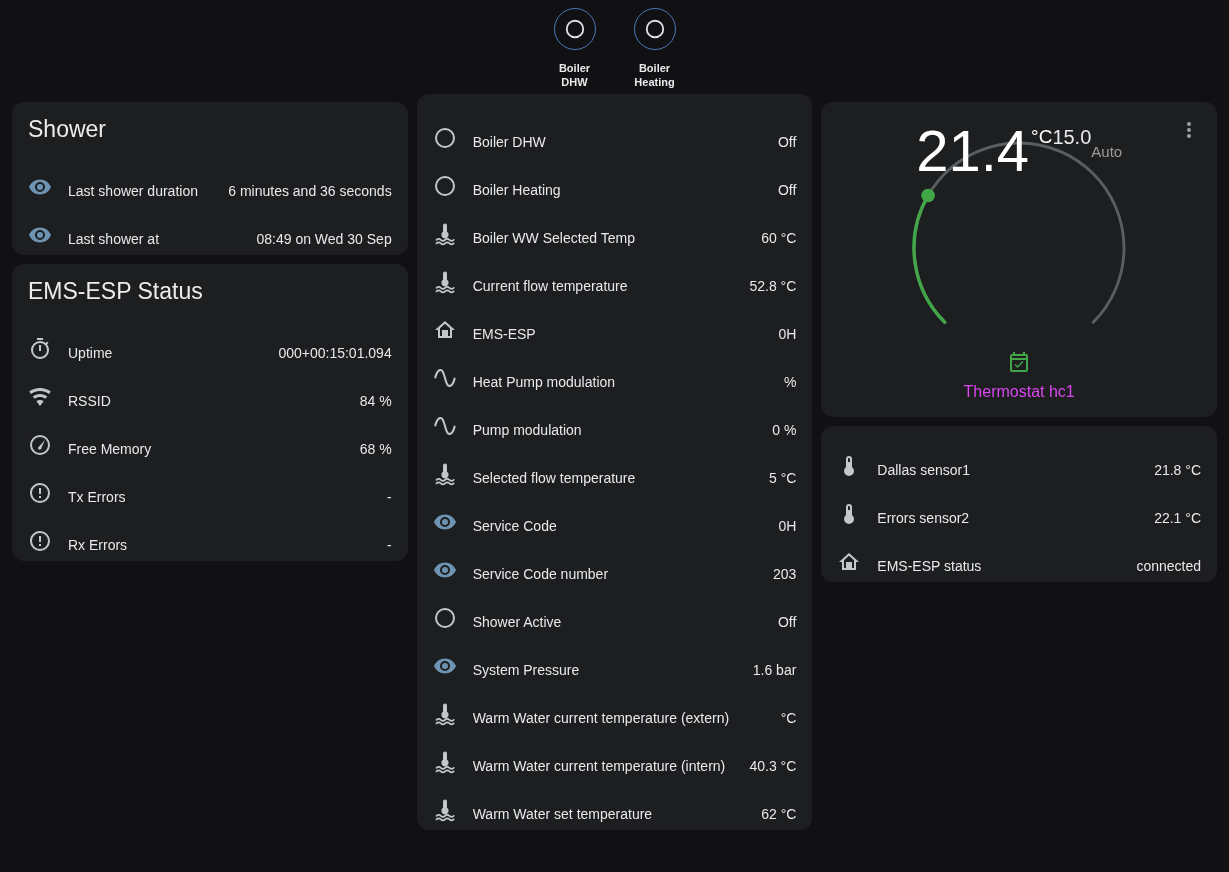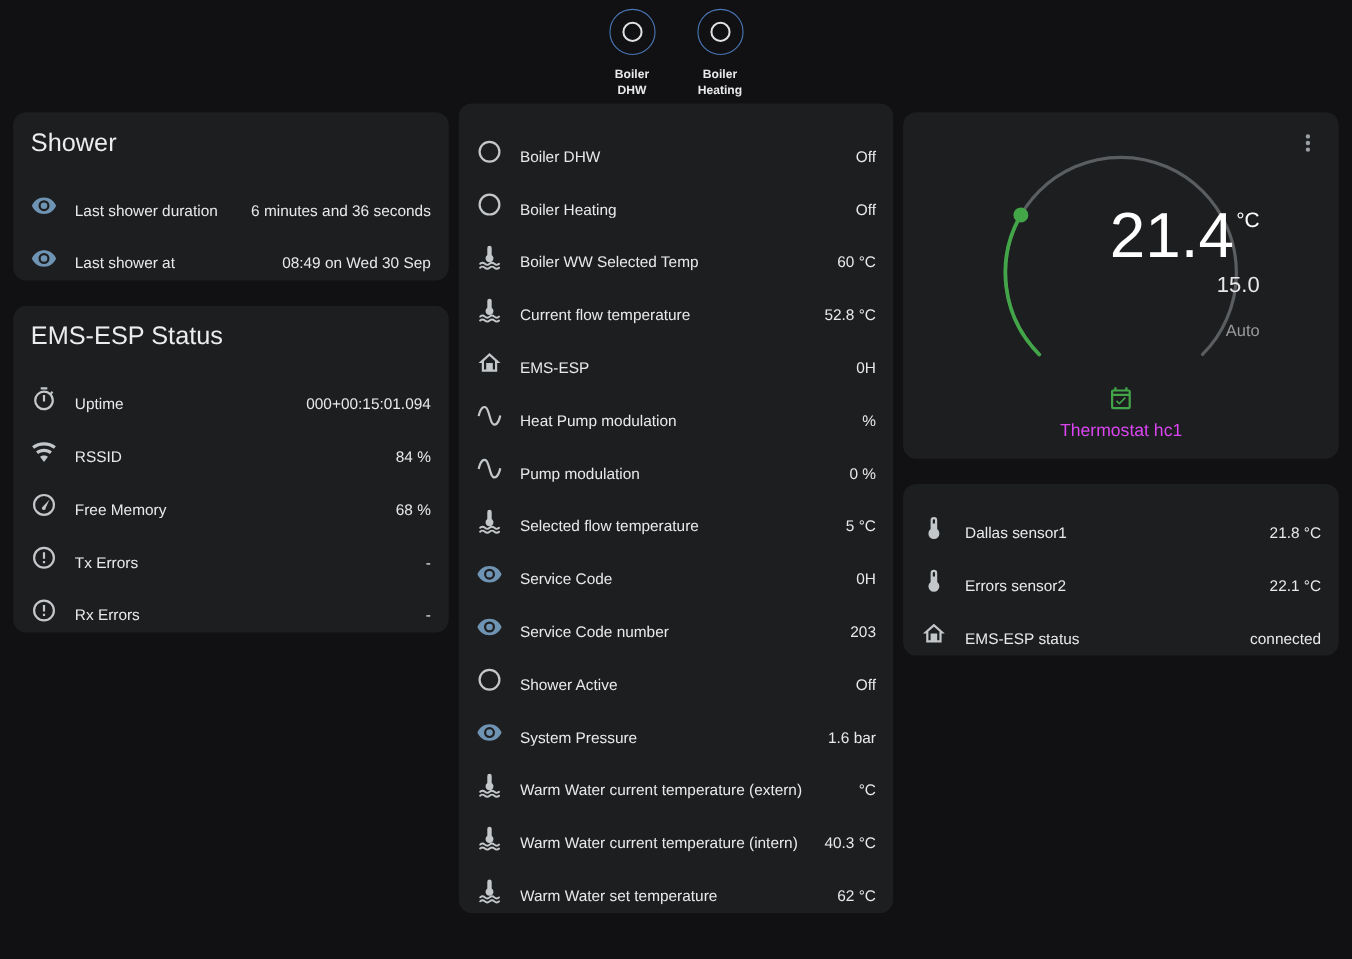--- a/index.html
+++ b/index.html
@@ -8,41 +8,41 @@
        font-family:"Liberation Sans",sans-serif;overflow:hidden}
 
   .top-bar{display:flex;justify-content:center;gap:16px;padding-top:8px}
   .badge{display:flex;flex-direction:column;align-items:center;width:64px;cursor:pointer}
   .badge-circle{width:42px;height:42px;border-radius:50%;border:1px solid var(--button-border,#4a77b4);
                 display:flex;align-items:center;justify-content:center;color:#dfe2e5;background:transparent}
   .badge-circle svg{width:22px;height:22px;display:block}
   .badge-label{margin-top:11px;font-size:11px;font-weight:700;line-height:1.3;text-align:center;color:var(--text-primary,#e8e9ea)}
 
   .columns{display:flex;gap:9px;padding:4px 12px 0;align-items:flex-start}
-  .col{flex:1;min-width:0;display:flex;flex-direction:column;gap:23px}
+  .col{flex:1;min-width:0;display:flex;flex-direction:column;gap:9px}
   .col.side{padding-top:8px}
 
   .card{background:var(--card-background,#1d1e20);border-radius:12px}
   .card-title{font-size:23px;font-weight:500;padding:14px 16px 4px;color:#ececec}
   .rows{padding:4px 8px 8px}
   .card.entities .rows{padding:8px 8px}
   .row{display:flex;align-items:flex-end;height:48px;padding:0 8px;border-radius:6px;cursor:pointer}
   .row-icon{width:24px;height:24px;margin-right:16px;color:var(--icon-gray,#c4c7c9);flex:none}
   .row-icon.blue{color:var(--icon-blue,#6f93b2)}
   .row-icon svg{width:24px;height:24px;display:block}
   .row-label{flex:1;font-size:14px;font-weight:500;white-space:nowrap;overflow:hidden}
   .row-value{font-size:14px;font-weight:500;white-space:nowrap;margin-left:8px;text-align:right}
 
   .card.thermostat{position:relative;display:flex;flex-direction:column;align-items:center;padding-bottom:16px}
   .menu-btn{position:absolute;top:10px;right:10px;width:36px;height:36px;border:none;background:none;
             color:#9da0a3;cursor:pointer;padding:6px;border-radius:50%}
   .menu-btn svg{width:24px;height:24px;display:block}
   .dial{position:relative;width:252px;height:252px;margin-top:20px;cursor:pointer}
   .dial svg.arc{width:252px;height:252px;display:block}
-  .dial-text{position:absolute;inset:0;display:flex;flex-direction:column;align-items:flex-end;justify-content:center}
+  .dial-text{position:absolute;inset:0;display:flex;flex-direction:row;align-items:flex-start;justify-content:center}
   .current-temp{font-size:58px;font-weight:400;color:#ffffff;line-height:1;display:flex;align-items:flex-start}
   .current-temp .unit{font-size:19px;margin-top:5px;margin-left:2px;font-weight:400}
   .setpoint{margin-top:4px;font-size:20px;color:#e8e9ea}
   .mode{margin-top:21px;font-size:15px;color:var(--text-secondary,#9b9b9b)}
   .preset-icon{margin-top:-24px;width:24px;height:24px;color:var(--accent-green,#42a648)}
   .preset-icon svg{width:24px;height:24px;display:block}
   .thermo-name{margin-top:9px;font-size:16px;color:#d946ef}
 </style>
 </head>
 <body>

